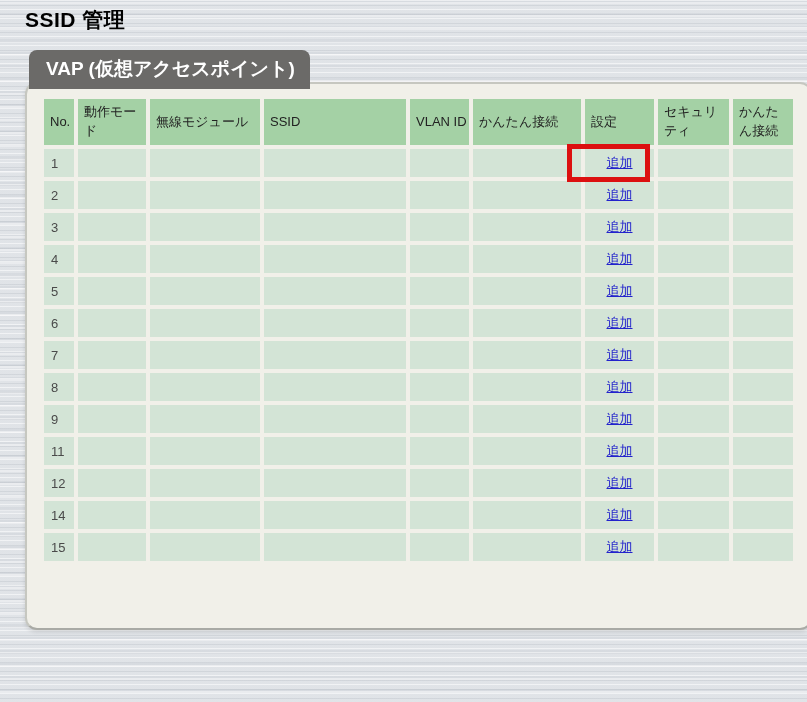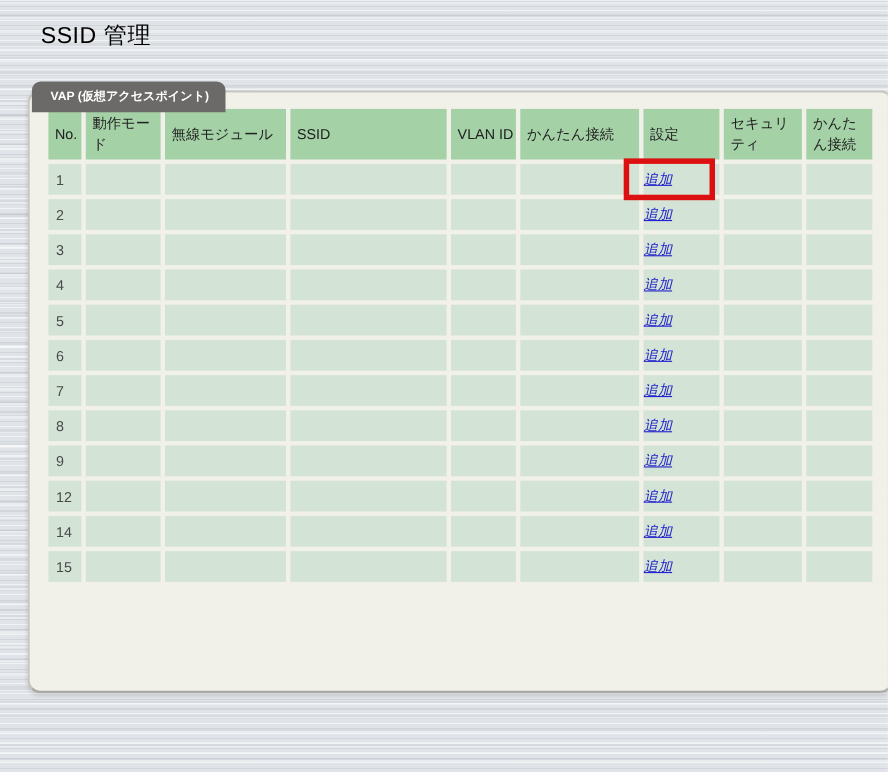--- a/index.html
+++ b/index.html
@@ -16,35 +16,35 @@
         rgba(255,255,255,0.55) 0px, rgba(255,255,255,0.55) 1px,
         rgba(255,255,255,0) 1px, rgba(255,255,255,0) 5px,
         rgba(150,158,168,0.20) 5px, rgba(150,158,168,0.20) 6px,
         rgba(255,255,255,0) 6px, rgba(255,255,255,0) 9px),
       repeating-linear-gradient(180deg,
         rgba(190,196,204,0.28) 0px, rgba(190,196,204,0.28) 2px,
         rgba(255,255,255,0.30) 2px, rgba(255,255,255,0.30) 4px,
         rgba(222,226,230,0.22) 4px, rgba(222,226,230,0.22) 13px);
   }
   .page-title {
-    margin: 12px;
+    margin: 0;
     padding: 6px 0 0 25px;
     font-size: 21px;
-    font-weight: normal;
+    font-weight: bold;
     color: #000;
     letter-spacing: 0.5px;
     height: 34px;
   }
   .tab {
     display: inline-block;
     margin: 16px 0 0 29px;
     padding: 6px 15px 7px 17px;
     background: var(--tab-bg, #6b6a68);
     color: #ffffff;
-    font-size: 11px;
+    font-size: 19px;
     font-weight: bold;
     border-radius: 8px 8px 0 0;
     position: relative;
     z-index: 2;
     vertical-align: bottom;
   }
   .panel {
     position: absolute;
     left: 25px;
     top: 82px;
@@ -80,23 +80,22 @@
   table.vap td {
     background: var(--row-bg, #d3e4d6);
     height: 28px;
     font-size: 13px;
     color: #4a4a4a;
     vertical-align: middle;
     padding: 0 2px 0 7px;
     overflow: hidden;
   }
   table.vap td.action-cell {
-    text-align: left;
+    text-align: center;
     padding: 0;
-    font-style: italic;
   }
   table.vap a.add-link {
     color: var(--link, #2323cc);
     text-decoration: underline;
     font-size: 13px;
   }
   .highlight-box {
     position: absolute;
     left: 567px;
     top: 144px;
@@ -236,20 +235,31 @@
           <td></td>
           <td></td>
           <td></td>
           <td></td>
           <td></td>
           <td class="action-cell"><a class="add-link" href="#">追加</a></td>
           <td></td>
           <td></td>
         </tr>
         <tr>
+          <td>11</td>
+          <td></td>
+          <td></td>
+          <td></td>
+          <td></td>
+          <td></td>
+          <td class="action-cell"><a class="add-link" href="#">追加</a></td>
+          <td></td>
+          <td></td>
+        </tr>
+        <tr>
           <td>12</td>
           <td></td>
           <td></td>
           <td></td>
           <td></td>
           <td></td>
           <td class="action-cell"><a class="add-link" href="#">追加</a></td>
           <td></td>
           <td></td>
         </tr>

